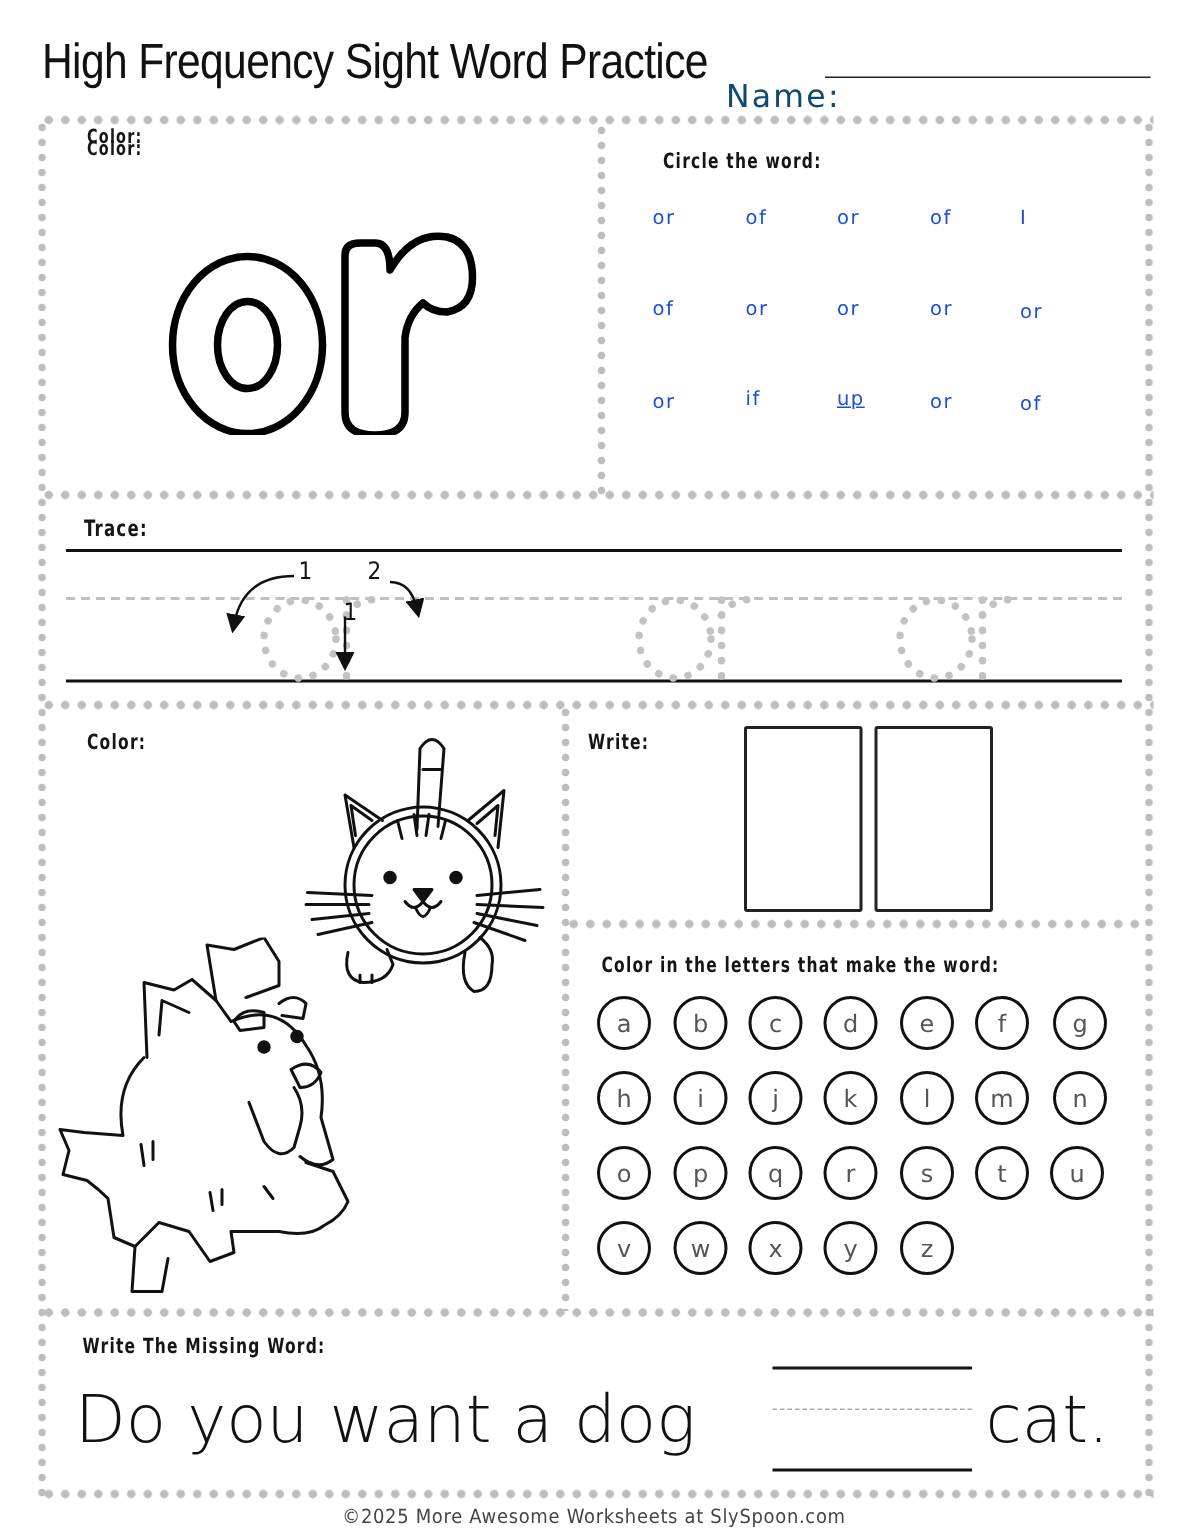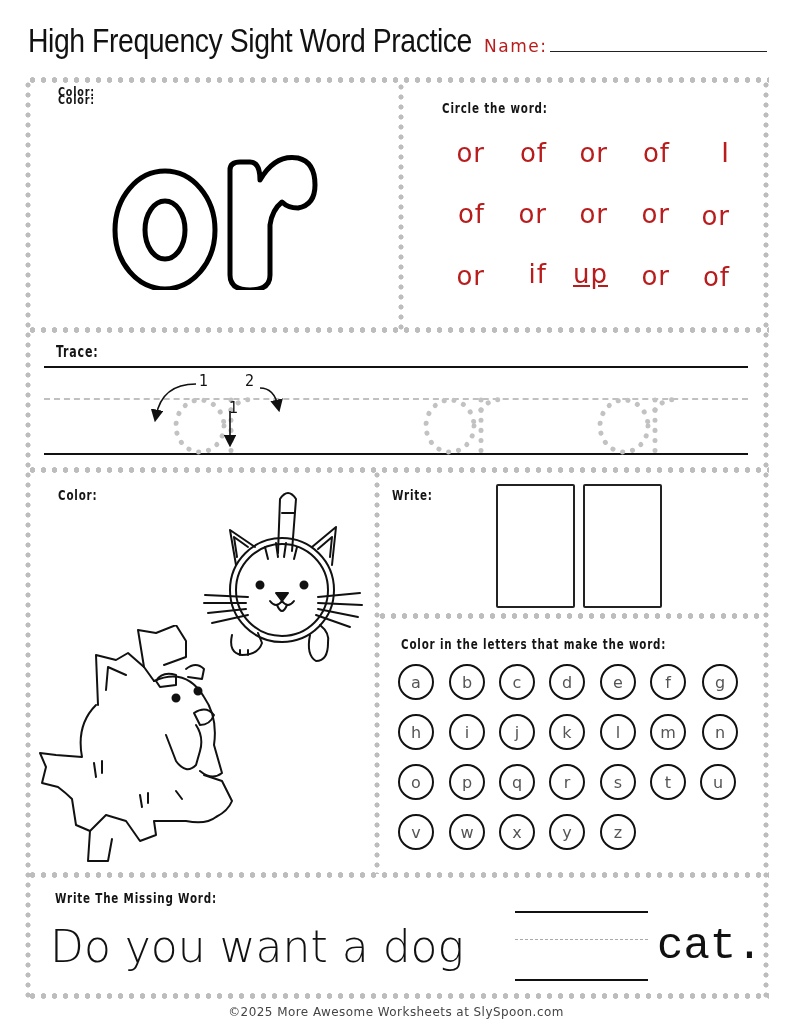--- a/index.html
+++ b/index.html
@@ -1,24 +1,24 @@
 <!DOCTYPE html>
 <html><head>
 <meta charset="utf-8">
 <style>
   html, body { margin:0; padding:0; background:#ffffff; }
   body { width:792px; height:1024px; position:relative; overflow:hidden; font-family:"Liberation Sans", sans-serif; color:#111; }
   .abs { position:absolute; }
   .title { left:28px; top:22px; font-family:"Liberation Sans Narrow","Liberation Sans", sans-serif; font-size:33px; letter-spacing:-0.5px; transform:scaleX(0.86); transform-origin:left top; white-space:nowrap; color:#111; }
-  .name-label { left:484px; top:36px; font-size:17px; letter-spacing:1.5px; color:#b91c1c; font-family:"DejaVu Sans", sans-serif; }
+  .name-label { left:484px; top:52px; font-size:21px; letter-spacing:1.5px; color:#0c4a6e; font-family:"DejaVu Sans", sans-serif; }
   .name-line { left:550px; top:51px; width:217px; height:0; border-bottom:1.5px solid #222; }
   .hdot { height:6px; background-image:radial-gradient(circle, #bdbdbd 2.6px, transparent 3px); background-size:11px 6px; background-repeat:repeat-x; }
   .vdot { width:6px; background-image:radial-gradient(circle, #bdbdbd 2.3px, transparent 2.8px); background-size:6px 10px; background-repeat:repeat-y; }
   .label { font-family:"DejaVu Sans Condensed","DejaVu Sans", sans-serif; font-weight:bold; font-size:14px; letter-spacing:1px; transform:scaleX(0.82); transform-origin:left top; white-space:nowrap; color:#151515; }
-  .cw { font-family:"DejaVu Sans", sans-serif; font-size:26px; color:#b91c1c; letter-spacing:1px; width:50px; text-align:right; }
+  .cw { font-family:"DejaVu Sans", sans-serif; font-size:13px; color:#1d4ed8; letter-spacing:1px; width:50px; text-align:left; }
   .circle { width:36px; height:36px; border:2px solid #111; border-radius:50%; display:flex; align-items:center; justify-content:center; font-family:"DejaVu Sans", sans-serif; font-size:16px; color:#555; box-sizing:border-box; }
   .write-box { border:2px solid #222; border-radius:2px; box-sizing:border-box; }
   .sentence { font-family:"DejaVu Sans", sans-serif; font-weight:200; font-size:44px; color:#111; white-space:nowrap; letter-spacing:0px; }
   .footer { font-family:"DejaVu Sans", sans-serif; font-size:13px; color:#444; letter-spacing:0.5px; transform:scaleX(0.92); transform-origin:center top; }
 </style>
 </head>
 <body>
 
 <div class="abs title">High Frequency Sight Word Practice</div>
 <div class="abs name-label">Name:</div>
@@ -182,16 +182,16 @@
   <div class="abs circle" style="left:549px; top:814px;">y</div>
   <div class="abs circle" style="left:600px; top:814px;">z</div>
 </section>
 
 <section>
   <div class="abs label" style="left:55px; top:890px; font-size:14px;">Write The Missing Word:</div>
   <div class="abs sentence" style="left:50px; top:921px;">Do you want a dog</div>
   <div class="abs" style="left:515px; top:911px; width:133px; height:2px; background:#111;"></div>
   <div class="abs" style="left:515px; top:939px; width:133px; height:0; border-top:1.5px dashed #aaa;"></div>
   <div class="abs" style="left:515px; top:979px; width:133px; height:2px; background:#111;"></div>
-  <div class="abs sentence" style="left:657px; top:921px;font-family:Liberation Mono, monospace;">cat.</div>
+  <div class="abs sentence" style="left:657px; top:921px;">cat.</div>
 </section>
 
 <div class="abs footer" style="left:0; width:792px; text-align:center; top:1004px;">©2025 More Awesome Worksheets at SlySpoon.com</div>
 
 </body></html>

